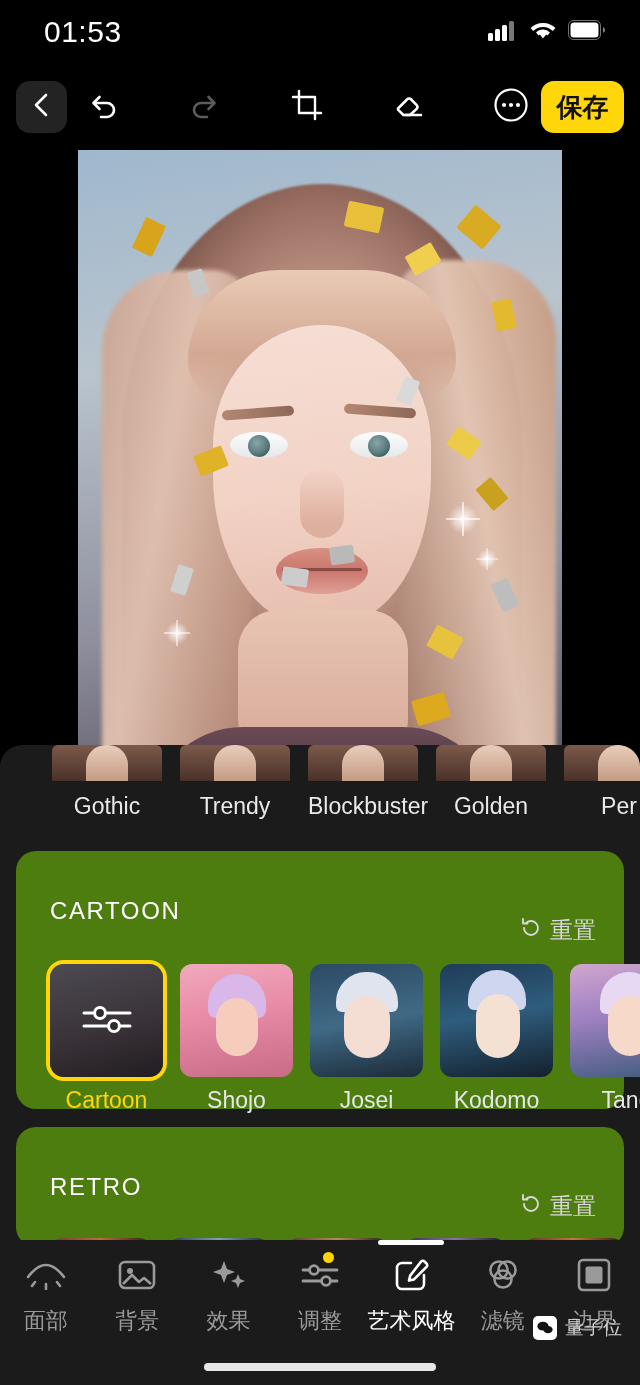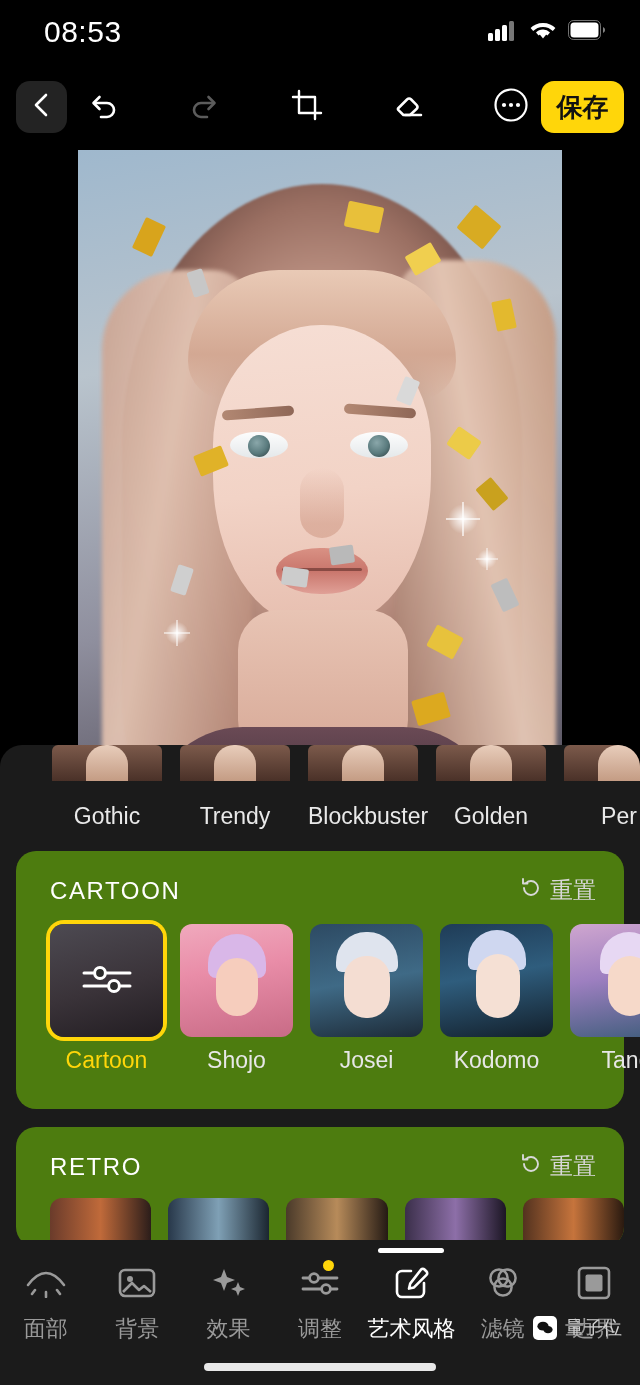--- a/index.html
+++ b/index.html
@@ -134,34 +134,34 @@
   .st-item { width: 110px; }
   .st-thumb {
     width: 110px; height: 36px; border-radius: 6px 6px 0 0;
     background: linear-gradient(180deg,#7c5a4b,#4a3128);
     position: relative; overflow: hidden;
   }
   .st-thumb:after {
     content:""; position: absolute; left: 34px; top: 0; width: 42px; height: 36px;
     background: linear-gradient(180deg,#e8cdbb,#c49c84); border-radius: 20px 20px 0 0;
   }
-  .st-label { margin-top: 22px; text-align: center; color: #e9e9e9; font-size: 23px; }
+  .st-label { margin-top: 12px; text-align: center; color: #e9e9e9; font-size: 23px; }
 
   .card {
     position: absolute; left: 16px; width: 608px;
     background: #4d7c0f; border-radius: 20px;
   }
   .card.cartoon { top: 106px; height: 258px; }
   .card.retro { top: 382px; height: 120px; overflow: hidden; }
   .card-head {
     display: flex; align-items: center; justify-content: space-between;
     padding: 24px 28px 0 34px;
   }
   .card-title { color: #fff; font-size: 24px; letter-spacing: 1.6px; font-weight: 500; }
-  .card-reset { display: flex; align-items: center; gap: 8px; color: #d8d8d8; font-size: 23px; }
+  .card-reset { display: flex; align-items: center; gap: 8px; color: #d8d8d8; font-size: 23px; margin-top: 40px; }
 
   .styles-row { display: flex; gap: 17px; padding: 18px 0 0 34px; }
   .style-item { width: 113px; }
   .style-thumb {
     width: 113px; height: 113px; border-radius: 12px; position: relative; overflow: hidden;
     background: linear-gradient(160deg,#5b5f72,#2c2b33);
   }
   .style-item.active .style-thumb {
     box-shadow: 0 0 0 4px #FFD60A; border-radius: 14px;
   }
@@ -171,21 +171,21 @@
 
   .retro-strip { display: flex; gap: 17px; padding: 16px 0 0 34px; }
   .retro-thumb {
     width: 113px; height: 60px; border-radius: 12px 12px 0 0;
     background: linear-gradient(90deg,#6a3b2b,#c06a3a,#2b1d1a);
   }
 
   
   .tabbar {
     position: absolute; left: 0; bottom: 0; width: 640px; height: 145px;
-    background: #1b1b1b; display: flex; align-items: flex-start; padding-top: 22px;
+    background: #1b1b1b; display: flex; align-items: flex-start; padding-top: 14px;
   }
   .tab { flex: 1; display: flex; flex-direction: column; align-items: center; gap: 10px; position: relative; }
   .tab-ico { height: 42px; display: flex; align-items: center; justify-content: center; }
   .tab-label { font-size: 22px; color: #9a9a9a; }
   .tab.active .tab-label { color: #fff; }
   .tab-topline {
     position: absolute; top: -14px; width: 66px; height: 5px; border-radius: 3px; background: #fff;
   }
   .dot-badge {
     position: absolute; top: -2px; right: 32px; width: 11px; height: 11px;
@@ -204,21 +204,21 @@
     width: 24px; height: 24px; border-radius: 5px; background: #fff;
     display: flex; align-items: center; justify-content: center;
   }
 </style>
 </head>
 <body>
 
 <div class="phone">
 
   <div class="statusbar">
-    <div class="status-time">08:53</div>
+    <div class="status-time">01:53</div>
     <div class="status-right">
       <span>
         <svg width="30" height="22" viewBox="0 0 30 22">
             <rect x="0" y="14" width="5" height="8" rx="1.5" fill="#fff"></rect>
             <rect x="7" y="10" width="5" height="12" rx="1.5" fill="#fff"></rect>
             <rect x="14" y="6" width="5" height="16" rx="1.5" fill="#fff"></rect>
             <rect x="21" y="2" width="5" height="20" rx="1.5" fill="#777"></rect>
           </svg>
       </span>
       <span>

